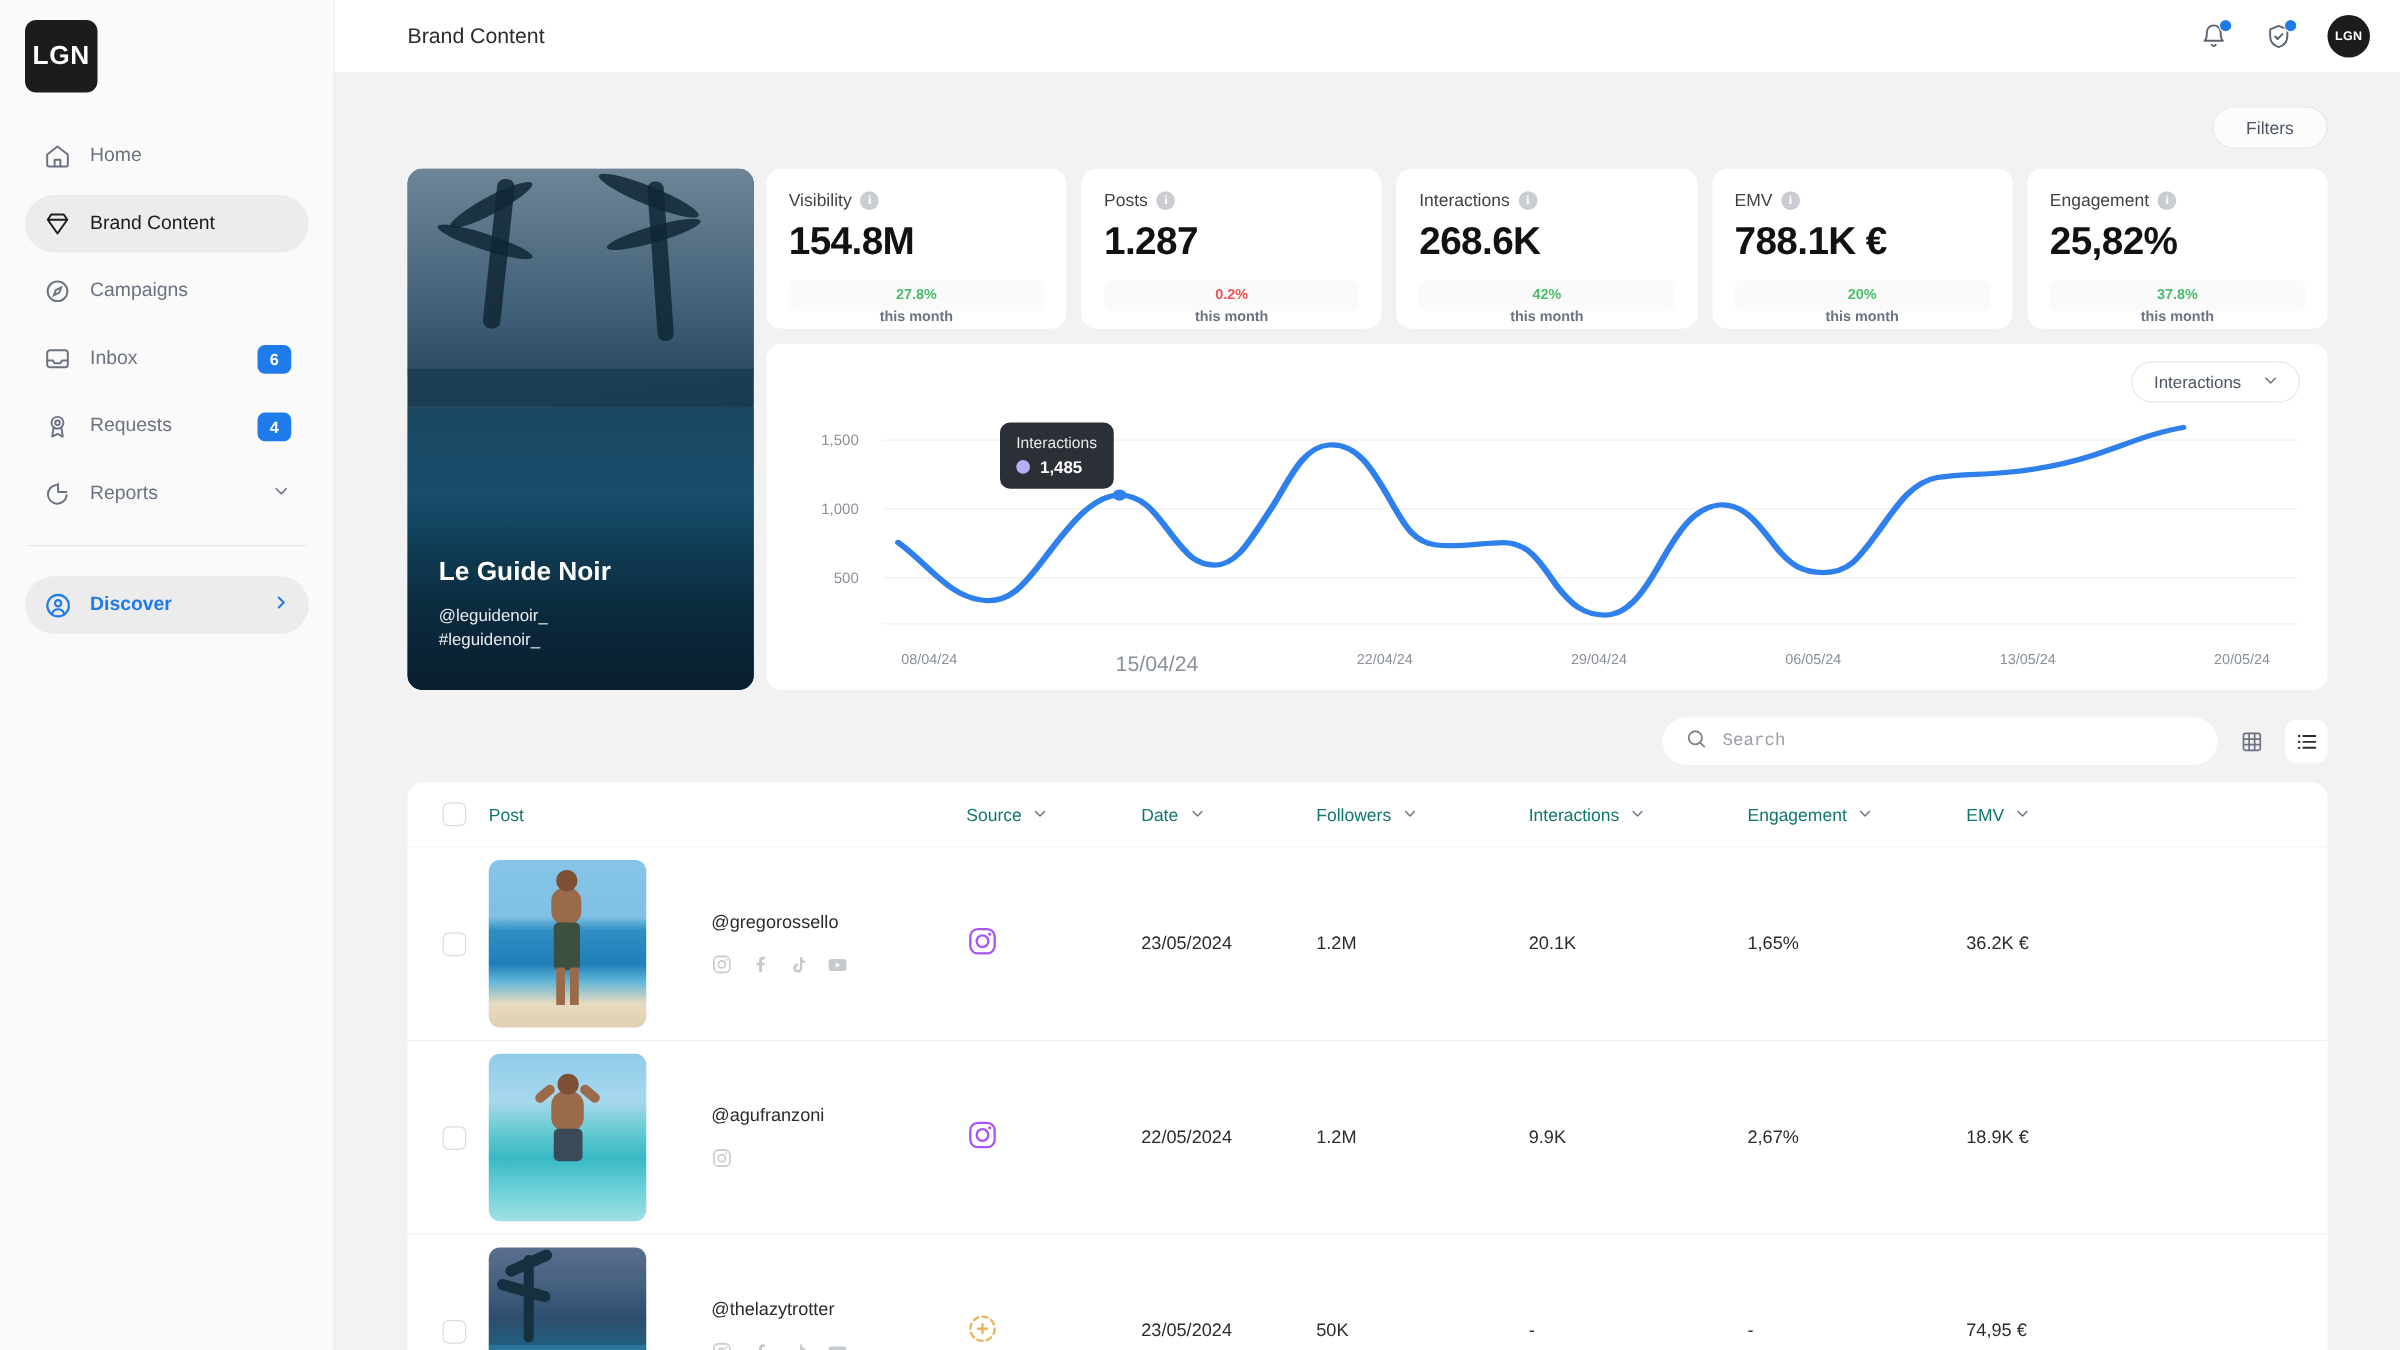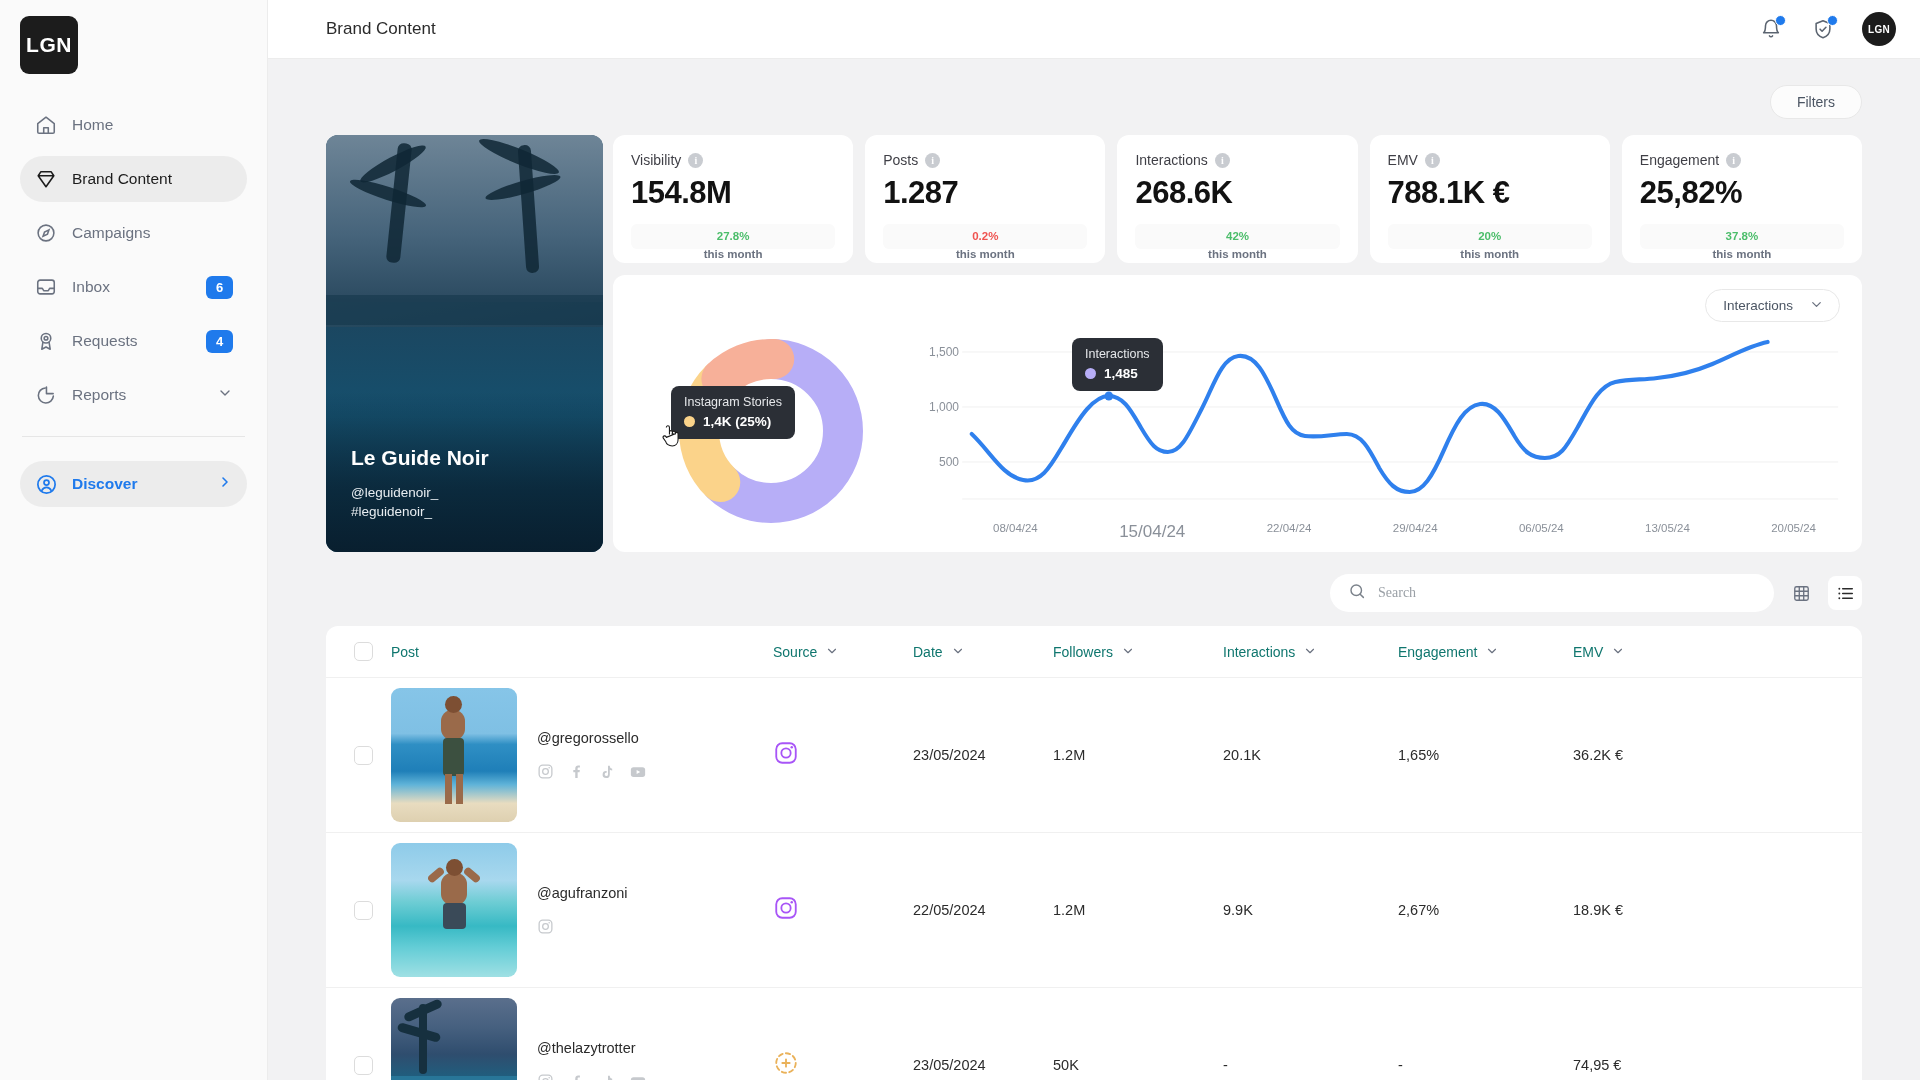--- a/index.html
+++ b/index.html
@@ -149,21 +149,21 @@
 
   
   .search-row { display: flex; align-items: center; justify-content: flex-end;
     gap: 10px; padding: 22px 0 14px 0; }
   .search-box {
     width: 444px; height: 38px; background: #fff; border-radius: 19px;
     display: flex; align-items: center; padding: 0 18px; gap: 12px;
   }
   .search-box input {
     border: none; outline: none; font-size: 14px; color: #3f3f46;
-    font-family: Liberation Serif, serif; flex: 1; background: transparent;
+    font-family: Liberation Mono, monospace; flex: 1; background: transparent;
   }
   .search-box input::placeholder { color: #9aa0a6; }
   .vbtn { width: 34px; height: 34px; border-radius: 8px; display: flex;
     align-items: center; justify-content: center; cursor: pointer; }
   .vbtn.active { background: #fff; }
 
   
   .table { background: #fff; border-radius: 12px 12px 0 0; overflow: hidden; }
   .thead { display: flex; align-items: center; height: 52px; padding: 0 0 0 28px;
     border-bottom: 1px solid #f0f0f0; }
@@ -175,21 +175,21 @@
   .c-post   { width: 400px; flex: 0 0 400px; padding-left: 18px; }
   .c-source { width: 140px; flex: 0 0 140px; }
   .c-date   { width: 140px; flex: 0 0 140px; }
   .c-foll   { width: 170px; flex: 0 0 170px; }
   .c-inter  { width: 175px; flex: 0 0 175px; }
   .c-eng    { width: 175px; flex: 0 0 175px; }
   .c-emv    { width: 150px; flex: 0 0 150px; }
 
   .trow { display: flex; align-items: center; height: 155px; padding: 0 0 0 28px;
      border-bottom: 1px solid #f0f0f0; background: #fff; }
-  .trow .c-post { display: flex; align-items: center; }
+  .trow .c-post { display: flex; align-items: center; gap: 32px; }
   .thumb { width: 126px; height: 134px; border-radius: 9px; flex: 0 0 126px; overflow: hidden;
      position: relative; }
   .post-meta { margin-left: 20px; }
   .handle { font-size: 14.5px; color: #2b2b2b; margin-bottom: 17px; }
   .socials { display: flex; gap: 14px; align-items: center; }
   .cell { font-size: 14.5px; color: #2b2b2b; }
   .src-ic { width: 26px; height: 26px; }
 
   
   .th1 { background: linear-gradient(180deg,#86c5e8 0%,#7fc0e4 34%,#2f8fc4 42%,#1f7fb8 62%,#5fb3d8 72%,#e8dcc0 86%,#ded0b0 100%); }
@@ -431,44 +431,20 @@
                 <span>
                   <svg width="15" height="15" viewBox="0 0 24 24" fill="none" stroke="#6b7280" stroke-width="2" stroke-linecap="round" stroke-linejoin="round">
                       <path d="m6 9 6 6 6-6"></path>
                     </svg>
                 </span>
               </div>
             </div>
 
             <div class="charts">
 
-              <div class="donut-wrap">
-                <svg width="200" height="200" viewBox="0 0 200 200">
-
-                  <circle cx="100" cy="100" r="72" fill="none" stroke="#b7aef7" stroke-width="40" stroke-dasharray="280.5 172.0" stroke-dashoffset="0" transform="rotate(-90 100 100)" stroke-linecap="round"></circle>
-
-                  <circle cx="100" cy="100" r="72" fill="none" stroke="#fbd38a" stroke-width="40" stroke-dasharray="113.1 339.4" stroke-dashoffset="-282" transform="rotate(-90 100 100)" stroke-linecap="round"></circle>
-
-                  <circle cx="100" cy="100" r="72" fill="none" stroke="#f7b099" stroke-width="40" stroke-dasharray="58.8 393.7" stroke-dashoffset="-397" transform="rotate(-90 100 100)" stroke-linecap="round"></circle>
-                </svg>
-
-                <div class="tooltip" style="left:36px;top:62px;">
-                  <div class="tt-title">Instagram Stories</div>
-                  <div class="tt-row">
-                    <span class="tt-dot" style="background:#fbd38a"></span>
-                    <span>1,4K (25%)</span>
-                  </div>
-                </div>
-
-                <span class="cursor-ic" style="left:24px;top:100px;">
-                  <svg width="22" height="26" viewBox="0 0 24 28" fill="#fff" stroke="#1a1a1a" stroke-width="1.2" stroke-linejoin="round">
-                    <path d="M8 3.6c0-1 .8-1.8 1.7-1.8s1.7.8 1.7 1.8v7.6m0-2.6c0-.9.7-1.6 1.6-1.6s1.6.7 1.6 1.6v2.4m0-1.6c0-.9.7-1.6 1.6-1.6s1.6.7 1.6 1.6v2m0-1c0-.8.7-1.5 1.5-1.5s1.5.7 1.5 1.5v6.6c0 4-2.6 6.8-6.3 6.8-3.8 0-6.4-1.8-7.4-5.2L4.5 15c-.4-1 .2-2 1.2-2.2.7-.2 1.5.1 1.9.8l.4.8z"></path>
-                  </svg>
-                </span>
-              </div>
 
               <div class="line-wrap">
                 <svg width="100%" height="214" viewBox="0 0 980 214" preserveAspectRatio="none" style="position:absolute;left:0;top:0">
                   <line x1="58" y1="28" x2="978" y2="28" stroke="#f0f0f0" stroke-width="1"></line>
                   <line x1="58" y1="83" x2="978" y2="83" stroke="#f0f0f0" stroke-width="1"></line>
                   <line x1="58" y1="138" x2="978" y2="138" stroke="#f0f0f0" stroke-width="1"></line>
                   <line x1="58" y1="175" x2="978" y2="175" stroke="#f0f0f0" stroke-width="1"></line>
                   <path d="M68 110 C 88 128, 100 152, 122 156 C 142 160, 152 140, 166 118
                            C 182 92, 196 72, 212 72 C 228 72, 236 88, 246 104 C 256 120, 262 128, 274 128
                            C 288 128, 296 110, 310 84 C 322 62, 330 34, 348 32 C 366 30, 376 50, 388 76

